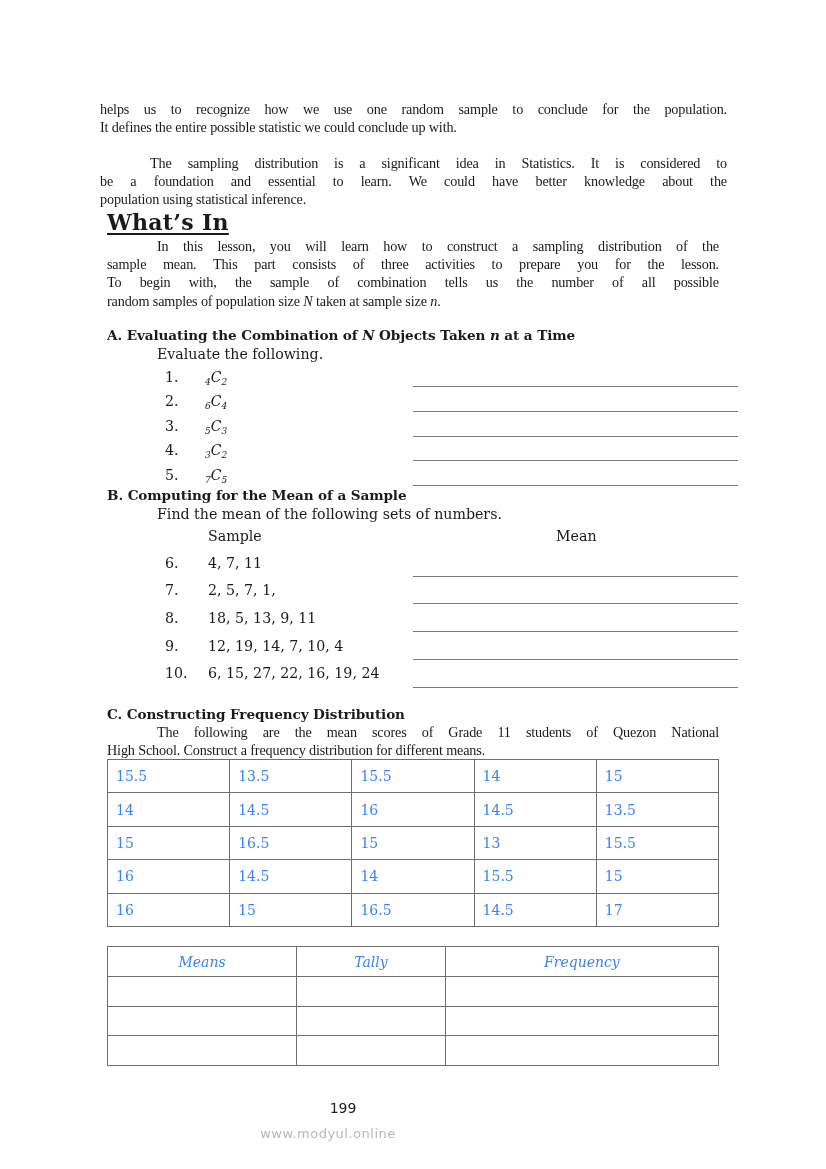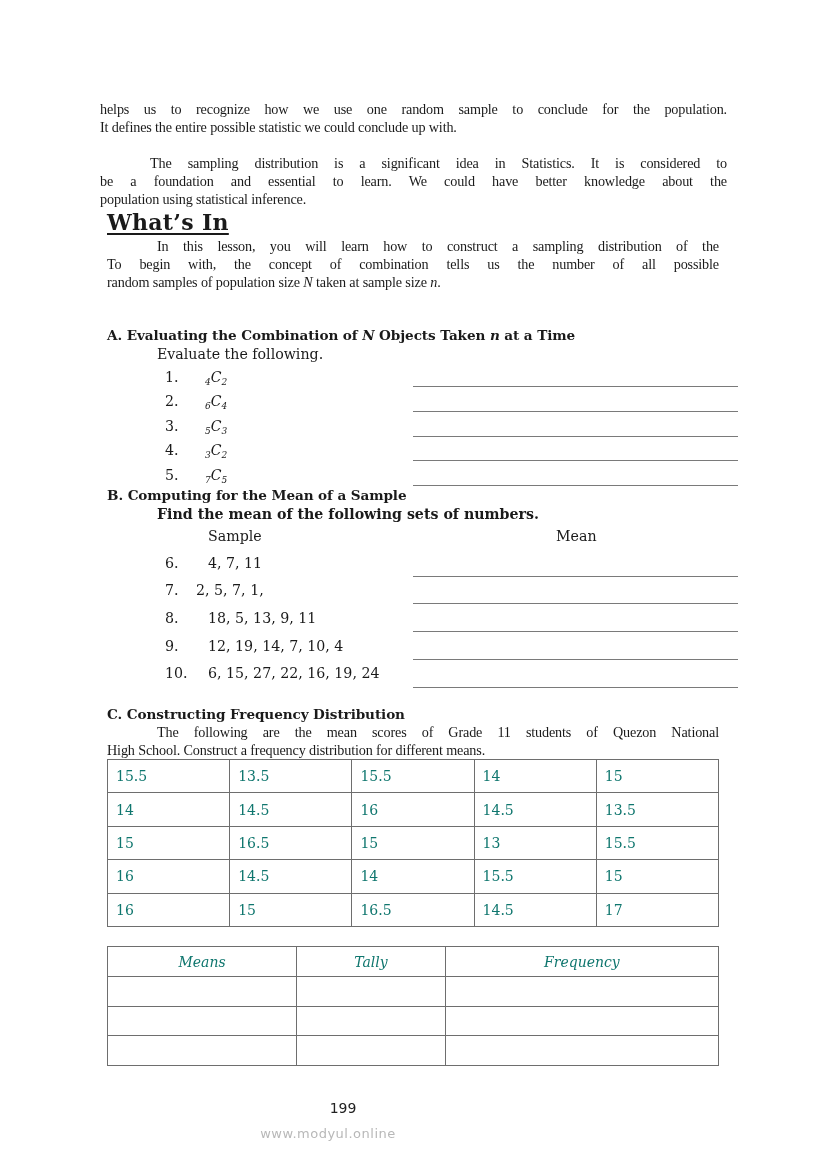--- a/index.html
+++ b/index.html
@@ -29,21 +29,21 @@
   .item { font-size: 14.2px; line-height: 18px; white-space: nowrap; }
   .num { display: inline-block; width: 40px; }
   .comb { font-size: 14px; font-style: italic; }
   .comb sub, .comb .pre { font-size: 9px; vertical-align: -3px; }
   .answer-line {
     position: absolute; left: 413px; width: 325px; height: 0;
     border-top: 1.3px solid #7a7a7a;
   }
   table.grid {
     position: absolute; border-collapse: collapse;
-    font-family: "DejaVu Serif", serif; font-size: 14px; color: #0f766e;
+    font-family: "DejaVu Serif", serif; font-size: 14px; color: #3b82f6;
   }
   table.grid td, table.grid th {
     border: 1.3px solid #6e6e6e; padding: 0 8px; text-align: left; font-weight: normal;
   }
   #scores { left: 107px; top: 759px; width: 612px; }
   #scores td { height: 32.4px; width: 106px; }
   #freq { left: 107px; top: 946px; width: 612px; border-radius: 12px; }
   #freq th { height: 29px; text-align: center; font-style: italic; font-size: 14px; }
   #freq td { height: 28.5px; }
   .page-num {
@@ -66,21 +66,22 @@
 <div class="abs para" style="left:100px; top:154px; width:627px;">
   <span class="line just" style="padding-left:50px; box-sizing:border-box;">The sampling distribution is a significant idea in Statistics. It is considered to</span>
   <span class="line just">be a foundation and essential to learn. We could have better knowledge about the</span>
   <span class="line">population using statistical inference.</span>
 </div>
 
 <div class="abs heading-main" style="left:107px; top:209px;">What’s In</div>
 
 <div class="abs para" style="left:107px; top:237px; width:612px;">
   <span class="line just" style="padding-left:50px; box-sizing:border-box;">In this lesson, you will learn how to construct a sampling distribution of the</span>
-  <span class="line just">To begin with, the concept of combination tells us the number of all possible</span>
+  <span class="line just">sample mean. This part consists of three activities to prepare you for the lesson.</span>
+  <span class="line just">To begin with, the sample of combination tells us the number of all possible</span>
   <span class="line"><span>random samples of population size </span><i>N</i><span> taken at sample size </span><i>n</i><span>.</span></span>
 </div>
 
 <div class="abs sec-head" style="left:107px; top:327px;">
   <span>A. Evaluating the Combination of </span><i>N</i><span> Objects Taken </span><i>n</i><span> at a Time</span>
 </div>
 <div class="abs item" style="left:157px; top:345px;">Evaluate the following.</div>
 
 <div id="sec-a-items">
     <div class="abs item" style="left: 165px; top: 368px;"><span class="num">1.</span><span class="comb"><span class="pre">4</span><span>C</span><sub>2</sub></span></div>
@@ -89,30 +90,30 @@
     <div class="answer-line" style="top: 411px;"></div>
     <div class="abs item" style="left: 165px; top: 417px;"><span class="num">3.</span><span class="comb"><span class="pre">5</span><span>C</span><sub>3</sub></span></div>
     <div class="answer-line" style="top: 436px;"></div>
     <div class="abs item" style="left: 165px; top: 441px;"><span class="num">4.</span><span class="comb"><span class="pre">3</span><span>C</span><sub>2</sub></span></div>
     <div class="answer-line" style="top: 460px;"></div>
     <div class="abs item" style="left: 165px; top: 466px;"><span class="num">5.</span><span class="comb"><span class="pre">7</span><span>C</span><sub>5</sub></span></div>
     <div class="answer-line" style="top: 485px;"></div>
   </div>
 
 <div class="abs sec-head" style="left:107px; top:487px;">B. Computing for the Mean of a Sample</div>
-<div class="abs item" style="left:157px; top:505px;font-weight:bold;">Find the mean of the following sets of numbers.</div>
+<div class="abs item" style="left:157px; top:505px;">Find the mean of the following sets of numbers.</div>
 <div class="abs item" style="left:208px; top:527px;">Sample</div>
 <div class="abs item" style="left:556px; top:527px;">Mean</div>
 
 <div id="sec-b-items">
     <div class="abs item" style="left: 165px; top: 554px;">6.</div>
     <div class="abs item" style="left: 208px; top: 554px;">4, 7, 11</div>
     <div class="answer-line" style="top: 576px;"></div>
     <div class="abs item" style="left: 165px; top: 581px;">7.</div>
-    <div class="abs item" style="left: 196px; top: 581px; text-align: center;">2, 5, 7, 1,</div>
+    <div class="abs item" style="left: 208px; top: 581px; text-align: center;">2, 5, 7, 1,</div>
     <div class="answer-line" style="top: 603px;"></div>
     <div class="abs item" style="left: 165px; top: 609px;">8.</div>
     <div class="abs item" style="left: 208px; top: 609px;">18, 5, 13, 9, 11</div>
     <div class="answer-line" style="top: 631px;"></div>
     <div class="abs item" style="left: 165px; top: 637px;">9.</div>
     <div class="abs item" style="left: 208px; top: 637px;">12, 19, 14, 7, 10, 4</div>
     <div class="answer-line" style="top: 659px;"></div>
     <div class="abs item" style="left: 165px; top: 664px;">10.</div>
     <div class="abs item" style="left: 208px; top: 664px;">6, 15, 27, 22, 16, 19, 24</div>
     <div class="answer-line" style="top: 687px;"></div>

